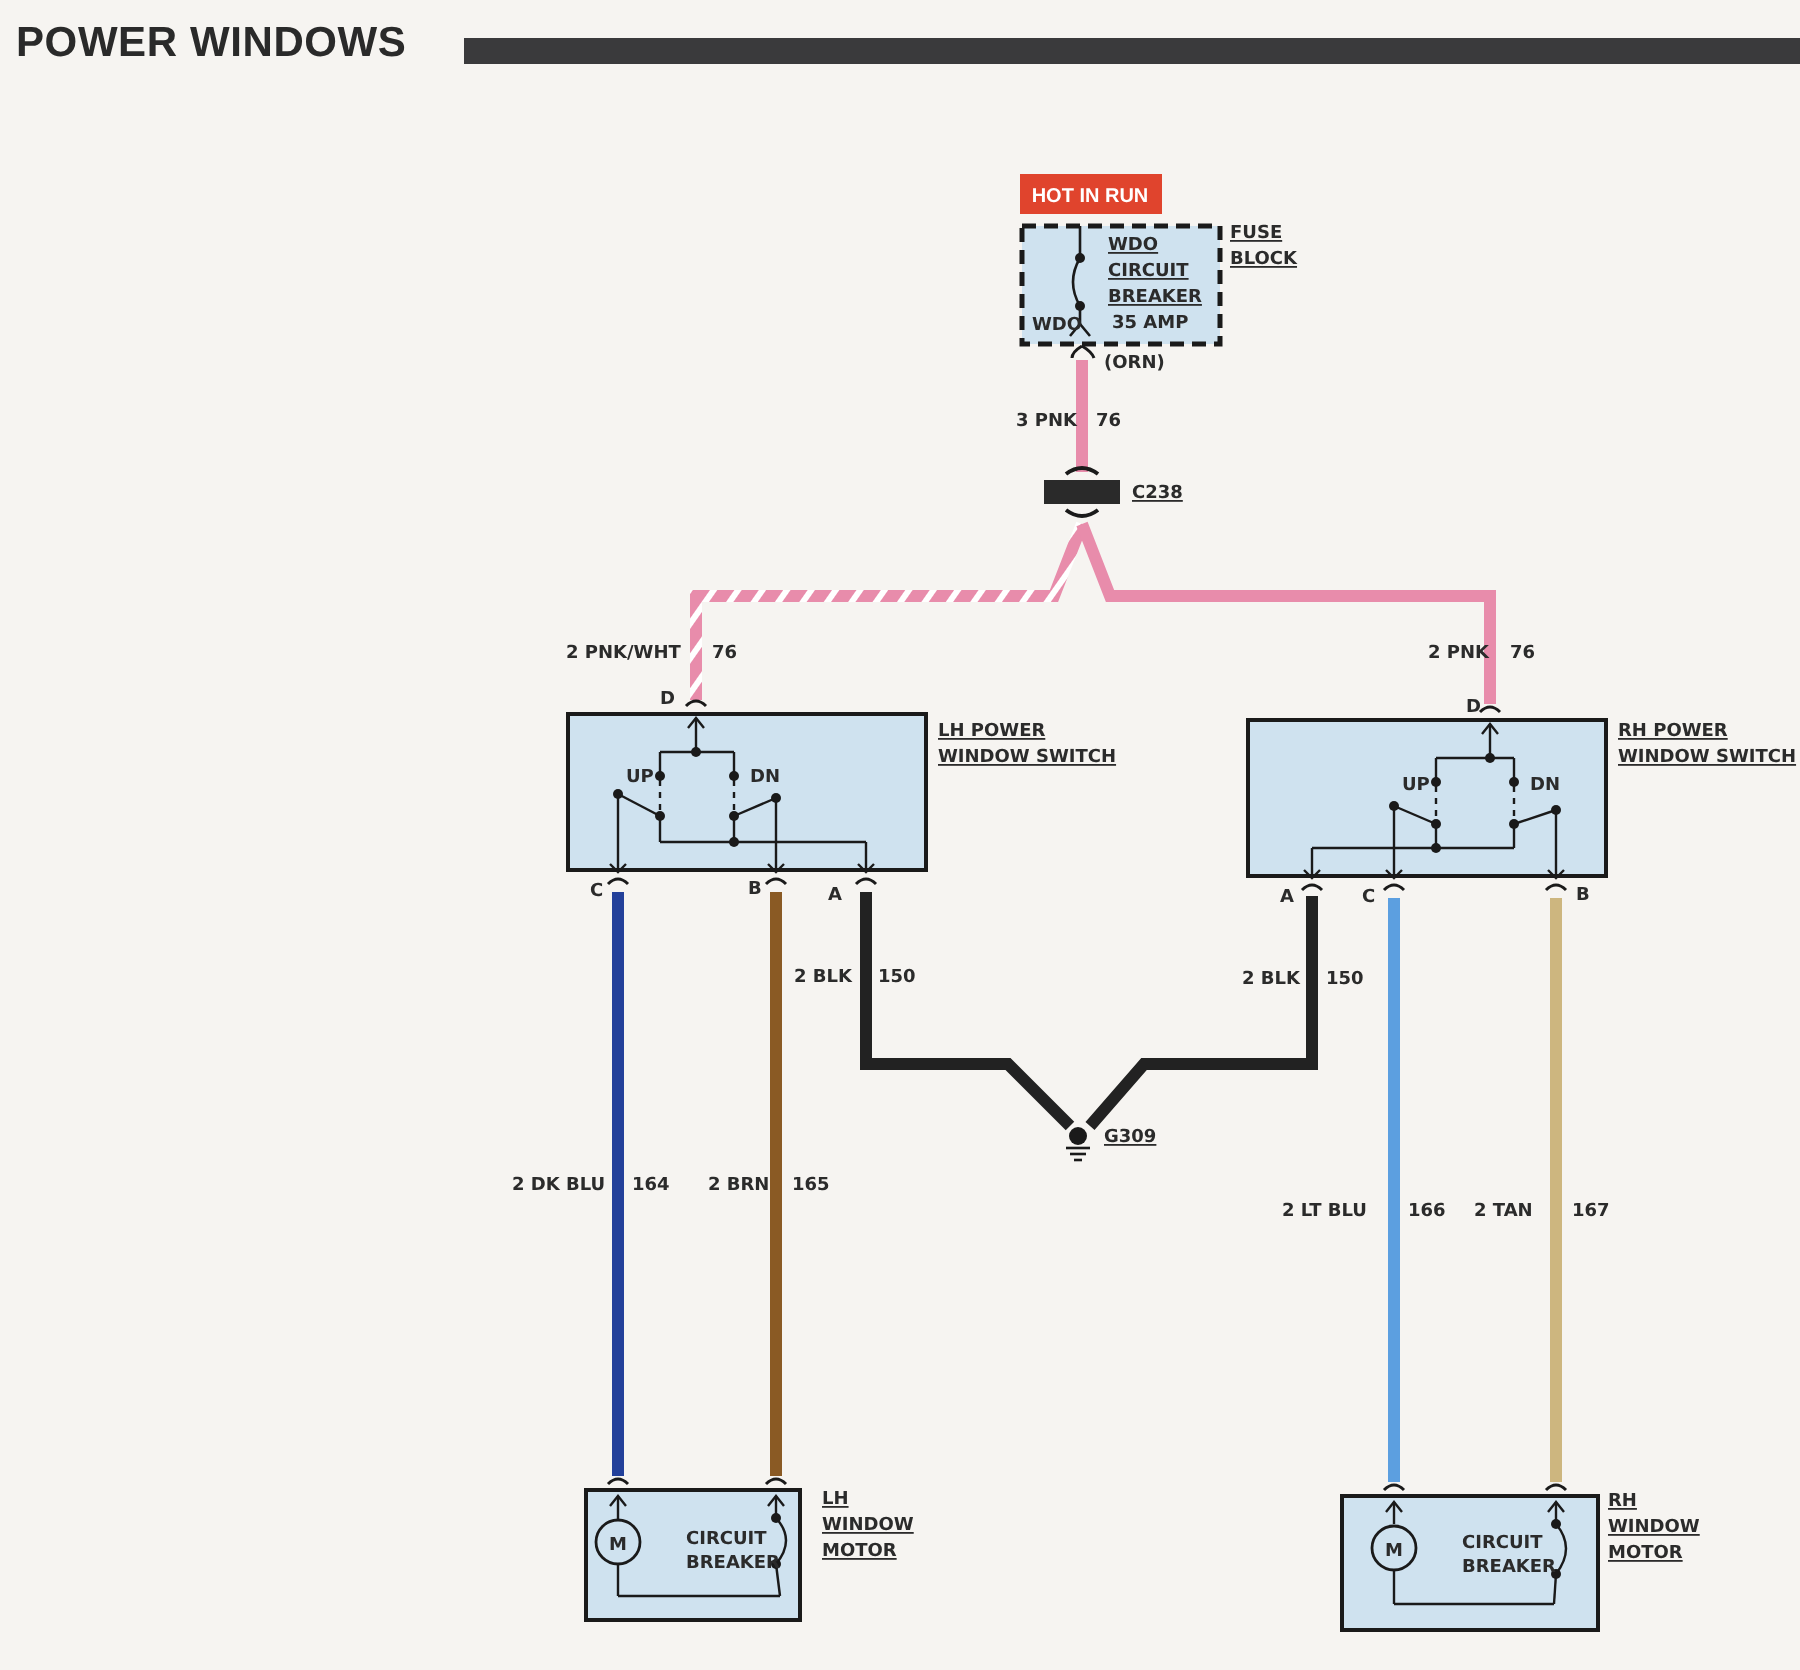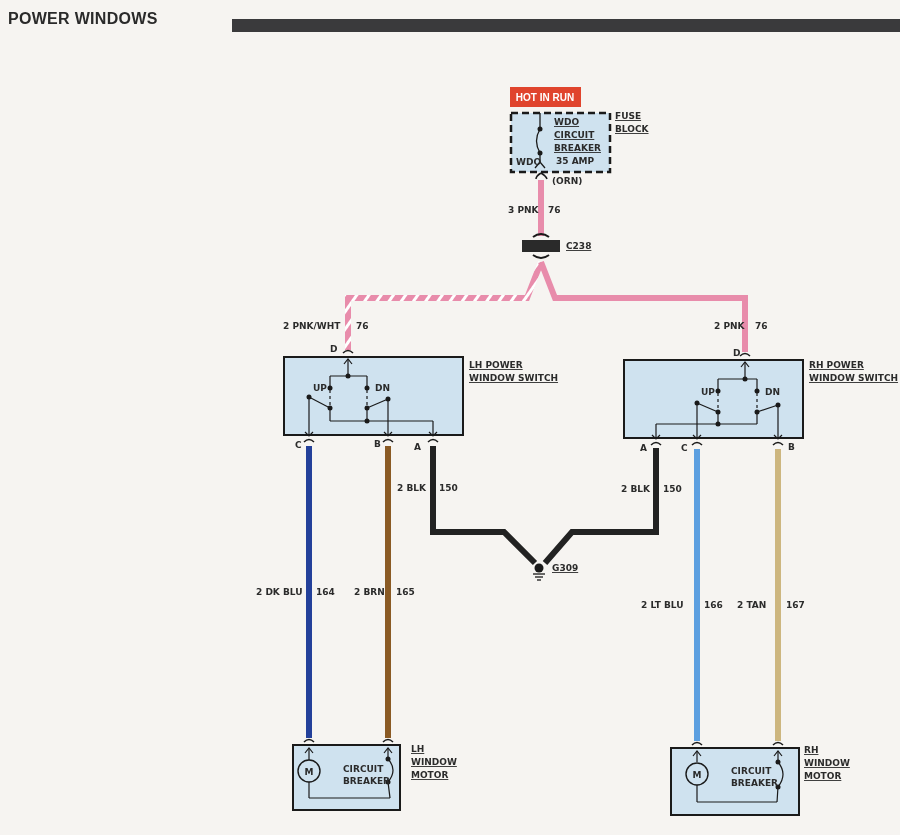--- a/index.html
+++ b/index.html
@@ -5,21 +5,21 @@
   html, body { margin: 0; padding: 0; }
   body {
     width: 900px; height: 835px; overflow: hidden;
     background: #f6f4f1;
     font-family: "Liberation Sans", sans-serif;
     position: relative;
   }
   .page-title {
     position: absolute; left: 8px; top: 10px;
     font-family: "Liberation Sans", sans-serif;
-    font-weight: bold; font-size: 16px; color: #2a2a2a; letter-spacing: 0.3px;
+    font-weight: bold; font-size: 21px; color: #2a2a2a; letter-spacing: 0.3px;
   }
   .title-rule {
     position: absolute; left: 232px; top: 19px; width: 668px; height: 13px;
     background: #3a3a3c;
   }
   svg#diagram { position: absolute; left: 0; top: 0; }
   .lbl { font-family: "DejaVu Sans", sans-serif; font-weight: bold; font-size: 9px; fill: #2b2b2b; }
   .lbl-u { font-family: "DejaVu Sans", sans-serif; font-weight: bold; font-size: 9px; fill: #2b2b2b; text-decoration: underline; }
   .hot { font-family: "Liberation Sans", sans-serif; font-weight: bold; font-size: 10px; fill: #ffffff; }
 </style>

